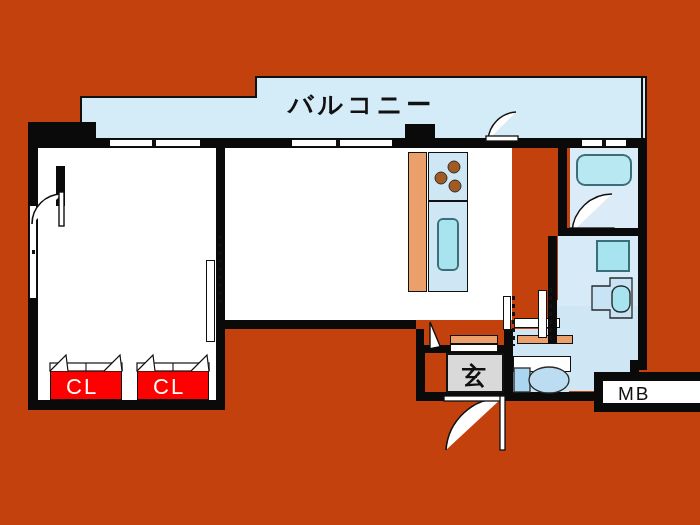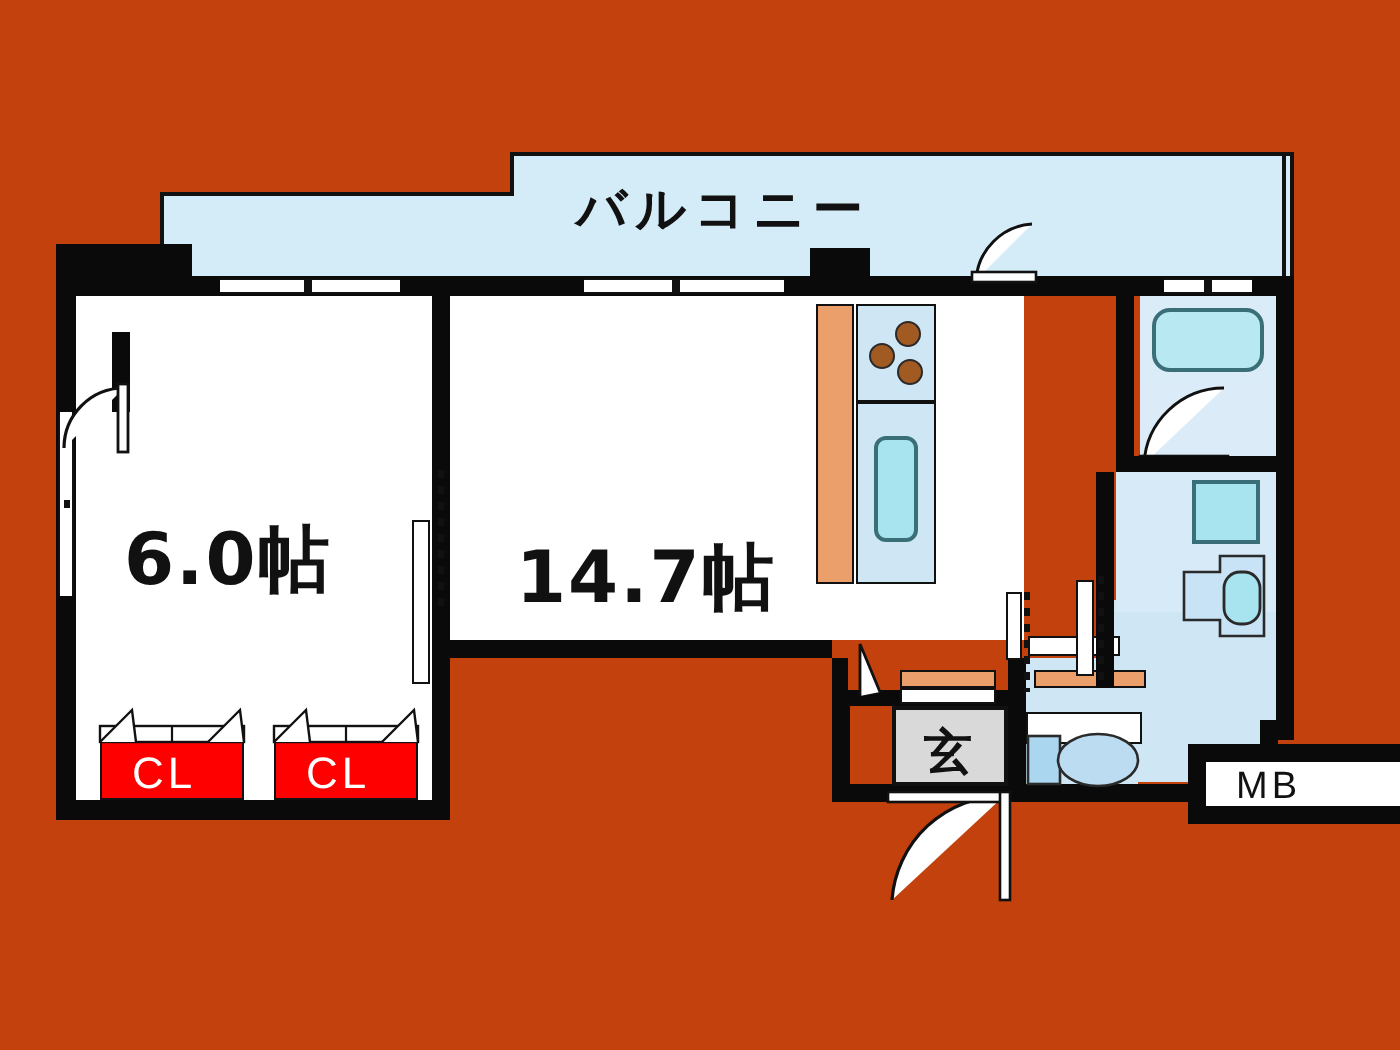--- a/index.html
+++ b/index.html
@@ -65,21 +65,20 @@
     <path d="M32 2 A30 30 0 0 0 2 32" fill="#ffffff" stroke="#111" stroke-width="1.6"></path>
     <rect x="29" y="0" width="5" height="34" fill="#ffffff" stroke="#111" stroke-width="1.4"></rect>
   </svg>
 
   <div class="abs" style="left:110px;top:139px;width:90px;height:8px;background:#fff;border-top:1.4px solid #111;border-bottom:1.4px solid #111;"></div>
   <div class="abs" style="left:152px;top:139px;width:4px;height:8px;background:#111;"></div>
 
   <div class="abs" style="left:219px;top:235px;width:3px;height:68px;background:repeating-linear-gradient(#111 0 4px, transparent 4px 8px);"></div>
   <div class="abs" style="left:206px;top:260px;width:9px;height:82px;background:#fff;border:1.4px solid #111;"></div>
 
-  <span class="label lbl-room" style="left:62px;top:256px;font-size:36px;letter-spacing:1px;">6.0帖</span>
 
   <div class="abs red" style="left:50px;top:370px;width:72px;height:30px;"></div>
   <span class="label" style="left:66px;top:374px;font-size:22px;color:#fff;letter-spacing:2px;font-weight:normal;">CL</span>
   <div class="abs red" style="left:137px;top:370px;width:72px;height:30px;"></div>
   <span class="label" style="left:153px;top:374px;font-size:22px;color:#fff;letter-spacing:2px;font-weight:normal;">CL</span>
 
   <svg class="abs" style="left:50px;top:353px;width:72px;height:18px;">
     <rect x="0" y="10" width="72" height="8" fill="#fff" stroke="#111" stroke-width="1.2"></rect>
     <path d="M0 18 L16 2 L18 18" fill="#fff" stroke="#111" stroke-width="1.2"></path>
     <path d="M54 18 L70 2 L72 18" fill="#fff" stroke="#111" stroke-width="1.2"></path>
@@ -88,21 +87,20 @@
   <svg class="abs" style="left:137px;top:353px;width:72px;height:18px;">
     <rect x="0" y="10" width="72" height="8" fill="#fff" stroke="#111" stroke-width="1.2"></rect>
     <path d="M0 18 L16 2 L18 18" fill="#fff" stroke="#111" stroke-width="1.2"></path>
     <path d="M54 18 L70 2 L72 18" fill="#fff" stroke="#111" stroke-width="1.2"></path>
     <line x1="36" y1="10" x2="36" y2="18" stroke="#111" stroke-width="1.1"></line>
   </svg>
 
   <div class="abs white" style="left:225px;top:148px;width:190px;height:172px;"></div>
   <div class="abs white" style="left:225px;top:148px;width:287px;height:172px;"></div>
 
-  <span class="label lbl-room" style="left:258px;top:265px;font-size:36px;letter-spacing:1px;">14.7帖</span>
 
   <div class="abs" style="left:292px;top:139px;width:100px;height:8px;background:#fff;border-top:1.4px solid #111;border-bottom:1.4px solid #111;"></div>
   <div class="abs" style="left:336px;top:139px;width:4px;height:8px;background:#111;"></div>
 
   <div class="abs orange" style="left:408px;top:152px;width:19px;height:140px;"></div>
 
   <div class="abs lightblue" style="left:428px;top:152px;width:40px;height:49px;"></div>
   <svg class="abs" style="left:428px;top:152px;width:40px;height:49px;">
     <circle cx="13" cy="26" r="6" fill="#a05a22" stroke="#2a2a2a" stroke-width="1"></circle>
     <circle cx="26" cy="15" r="6" fill="#a05a22" stroke="#2a2a2a" stroke-width="1"></circle>

